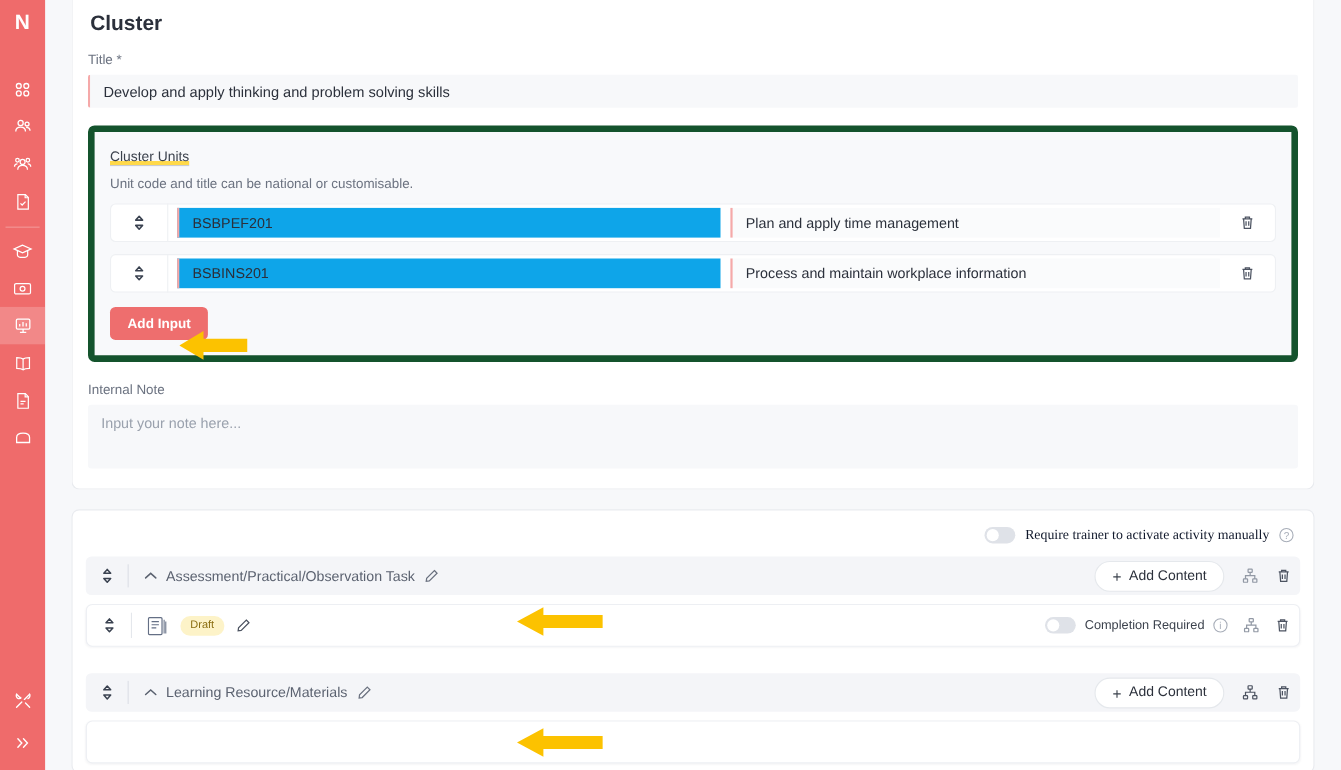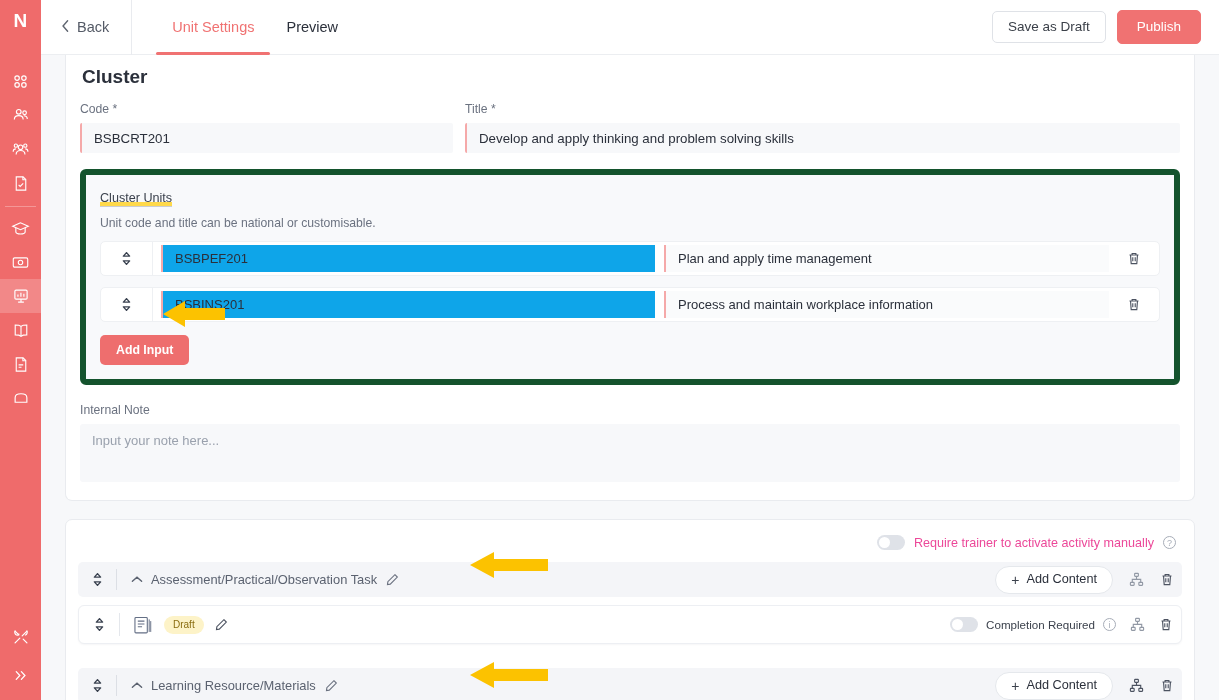--- a/index.html
+++ b/index.html
@@ -141,21 +141,21 @@
   .trainer-row { display: flex; align-items: center; justify-content: flex-end; gap: 9px;
     padding: 5px 6px 12px 0; }
   .toggle {
     width: 28px; height: 15px; border-radius: 9px; background: #dfe2e8;
     position: relative; flex: 0 0 28px;
   }
   .toggle::after {
     content: ""; position: absolute; left: 2px; top: 2px;
     width: 11px; height: 11px; border-radius: 50%; background: #fff;
   }
-  .trainer-label { font-size: 12.6px; color: #ec4899; }
+  .trainer-label { font-size: 12.6px; color: #0f172a; font-family: Liberation Serif, serif; }
   .qmark { width: 13px; height: 13px; border-radius: 50%; border: 1px solid #a7adb8;
     color: #a7adb8; font-size: 9px; display: flex; align-items: center; justify-content: center; }
 
   .grp-header {
     display: flex; align-items: center; background: #f4f5f8;
     border-radius: 5px; height: 35px; padding-right: 8px;
   }
   .grp-handle { width: 38px; display: flex; align-items: center; justify-content: center; color: #3a4250; }
   .grp-divider { width: 1px; height: 21px; background: #dcdfe5; }
   .grp-caret { margin-left: 14px; color: #5b6270; display: flex; align-items: center; }
@@ -313,55 +313,27 @@
           <svg width="17" height="17" viewBox="0 0 20 20" fill="none" stroke="#fff" stroke-width="1.5" stroke-linecap="round">
             <path d="M5 5.5l4.2 4.5L5 14.5M11 5.5l4.2 4.5L11 14.5"></path>
           </svg>
         </span>
       </div>
     </div>
   </div>
 
   <div class="main">
 
-    <div class="topbar">
-      <div class="back-btn">
-        <span class="back-chevron">
-          <svg width="9" height="14" viewBox="0 0 10 16" fill="none" stroke="#5f6570" stroke-width="1.6" stroke-linecap="round">
-            <path d="M7.4 2L2.2 8l5.2 6"></path>
-          </svg>
-        </span>
-        <span>Back</span>
-      </div>
-
-      <div class="tabs">
-        <div class="tab active">
-          <span>Unit Settings</span>
-        </div>
-        <div class="tab">
-          <span>Preview</span>
-        </div>
-      </div>
-
-      <div class="topbar-right">
-        <button class="btn-draft">Save as Draft</button>
-        <button class="btn-publish">Publish</button>
-      </div>
-    </div>
 
     <div class="content">
 
       <div class="card card-cluster">
         <div class="section-title">Cluster</div>
 
         <div class="row2">
-          <div class="field code">
-            <div class="flabel">Code *</div>
-            <div class="finput">BSBCRT201</div>
-          </div>
           <div class="field title">
             <div class="flabel">Title *</div>
             <div class="finput">Develop and apply thinking and problem solving skills</div>
           </div>
         </div>
 
         <div class="subcard">
           <div><span class="cu-title">Cluster Units</span></div>
           <div class="cu-sub">Unit code and title can be national or customisable.</div>
 

